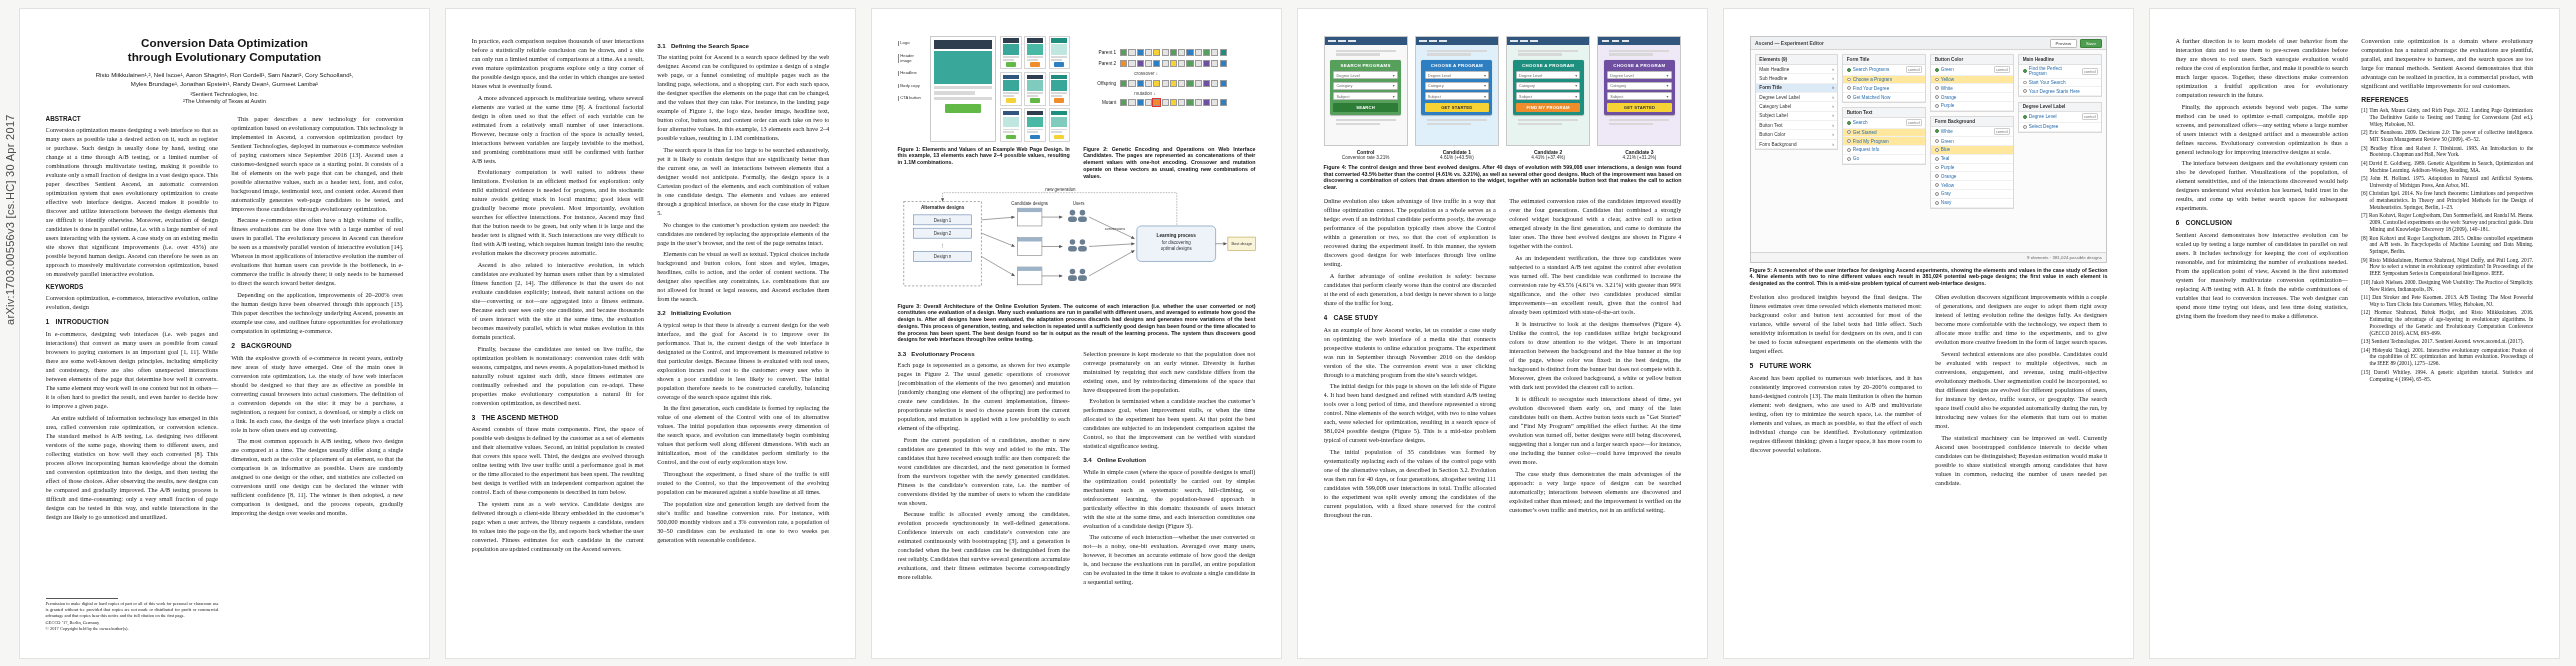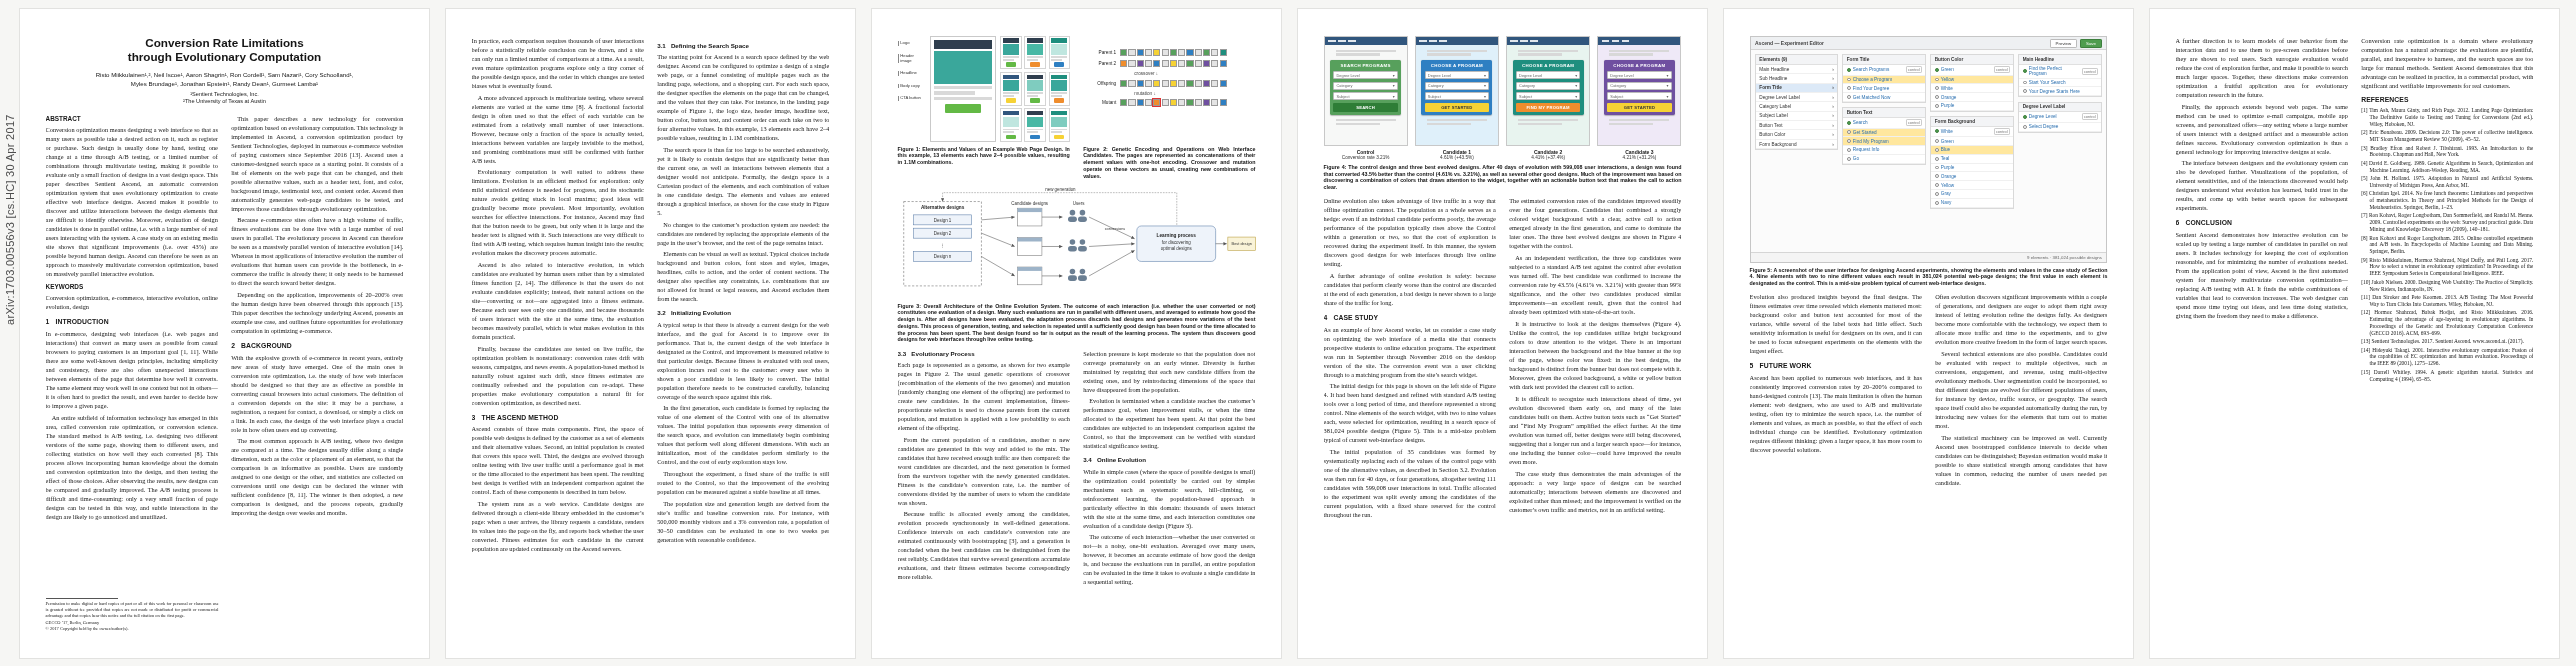--- a/index.html
+++ b/index.html
@@ -117,21 +117,21 @@
   .refs .ref { font-size:5.4px; line-height:6.8px; margin-bottom:1.7px; padding-left:8.3px; text-indent:-8.3px; text-align:justify; }
 </style>
 </head>
 <body>
 
 <div class="spread">
   <div class="watermark">arXiv:1703.00556v3  [cs.HC]  30 Apr 2017</div>
 
   <section class="page">
     <header class="titleblock">
-      <div class="title"><span>Conversion Rate Limitations</span><br><span>through Evolutionary Computation</span></div>
+      <div class="title"><span>Conversion Data Optimization</span><br><span>through Evolutionary Computation</span></div>
       <div class="authors"><span>Risto Miikkulainen¹,², Neil Iscoe¹, Aaron Shagrin¹, Ron Cordell¹, Sam Nazari¹, Cory Schoolland¹,</span><br><span>Myles Brundage¹, Jonathan Epstein¹, Randy Dean¹, Gurmeet Lamba¹</span></div>
       <div class="affil">¹Sentient Technologies, Inc.</div>
       <div class="affil">²The University of Texas at Austin</div>
     </header>
     <div class="cols">
       <div class="col">
         <div class="h-abs first">ABSTRACT</div>
         <p class="noind">Conversion optimization means designing a web interface so that as many users as possible take a desired action on it, such as register or purchase. Such design is usually done by hand, testing one change at a time through A/B testing, or a limited number of combinations through multivariate testing, making it possible to evaluate only a small fraction of designs in a vast design space. This paper describes Sentient Ascend, an automatic conversion optimization system that uses evolutionary optimization to create effective web interface designs. Ascend makes it possible to discover and utilize interactions between the design elements that are difficult to identify otherwise. Moreover, evaluation of design candidates is done in parallel online, i.e. with a large number of real users interacting with the system. A case study on an existing media site shows that significant improvements (i.e. over 43%) are possible beyond human design. Ascend can therefore be seen as an approach to massively multivariate conversion optimization, based on massively parallel interactive evolution.</p>
         <div class="h-abs">KEYWORDS</div>
         <p class="noind">Conversion optimization, e-commerce, interactive evolution, online evolution, design</p>

